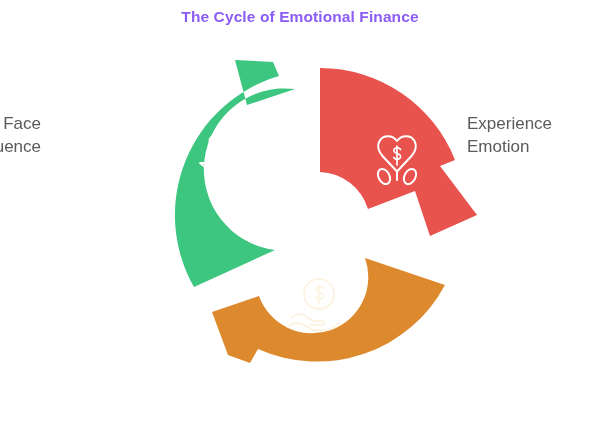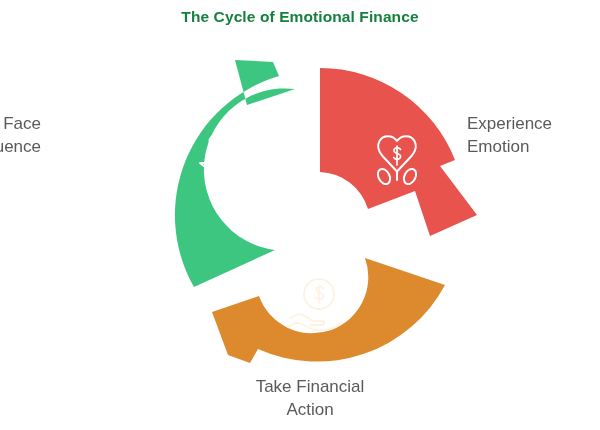--- a/index.html
+++ b/index.html
@@ -16,21 +16,21 @@
     color: #4a4a4a;
   }
   #page-title {
     position: absolute;
     top: 8px;
     left: 0;
     width: 600px;
     text-align: center;
     font-size: 15.5px;
     font-weight: bold;
-    color: #15803d;
+    color: #8b5cf6;
     letter-spacing: 0.1px;
   }
   .diagram-stage {
     position: absolute;
     top: 0;
     left: 0;
     width: 488px;
     height: 430px;
   }
   .cycle-label {
@@ -174,16 +174,14 @@
     </g>
 
   </svg>
 
   <div class="cycle-label" id="label-face-consequence">Face
 Consequence</div>
 
   <div class="cycle-label" id="label-experience-emotion">Experience
 Emotion</div>
 
-  <div class="cycle-label" id="label-take-financial-action">Take Financial
-Action</div>
 
 </div>
 
 </body></html>

